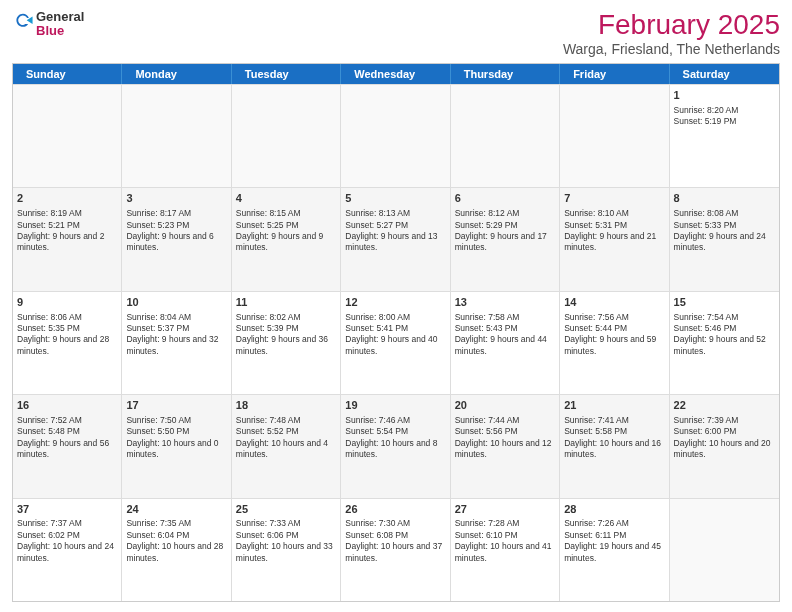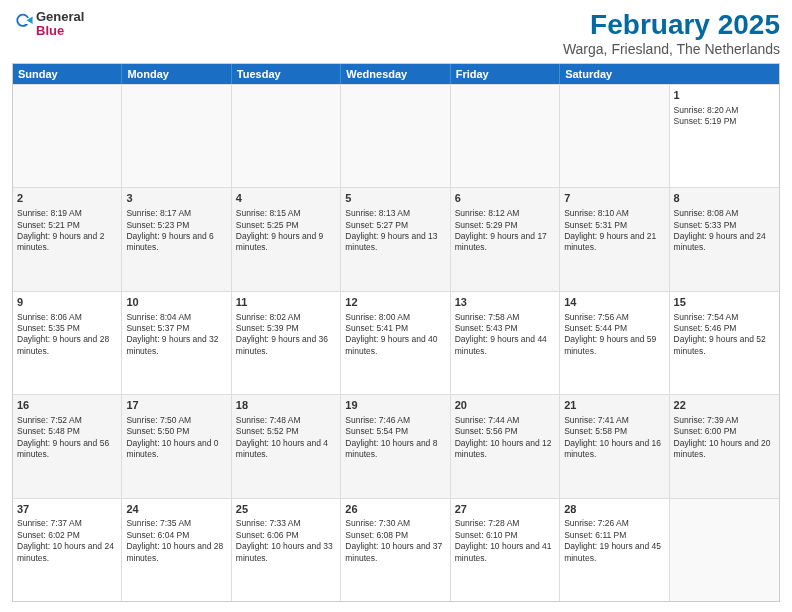--- a/index.html
+++ b/index.html
@@ -38,22 +38,22 @@
     .logo-blue { color: #be185d; }
     .logo-icon {
       width: 22px;
       height: 22px;
     }
     .title-section {
       text-align: right;
     }
     .title-section h1 {
       font-size: 28px;
-      font-weight: bold;
-      color: #0369a1;
+      font-weight: normal;
+      color: #be185d;
       line-height: 1.1;
     }
     .title-section h2 {
       font-size: 14px;
       font-weight: normal;
       color: #555;
     }
     .calendar {
       flex: 1;
       display: flex;
@@ -62,21 +62,21 @@
     }
     .cal-header {
       display: grid;
       grid-template-columns: repeat(7, 1fr);
       background: #1a6fc4;
     }
     .cal-header-cell {
       color: #fff;
       font-size: 11px;
       font-weight: bold;
-      padding: 4px 5px;
+      padding: 4px 13px;
       border-right: 1px solid #3a8fd4;
     }
     .cal-header-cell:last-child { border-right: none; }
     .cal-body {
       flex: 1;
       display: flex;
       flex-direction: column;
     }
     .cal-row {
       display: grid;
@@ -122,20 +122,21 @@
       <h2>Warga, Friesland, The Netherlands</h2>
     </div>
   </div>
 
   <div class="calendar">
     <div class="cal-header">
     <div class="cal-header-cell">Sunday</div>
         <div class="cal-header-cell">Monday</div>
         <div class="cal-header-cell">Tuesday</div>
         <div class="cal-header-cell">Wednesday</div>
+        <div class="cal-header-cell">Thursday</div>
         <div class="cal-header-cell">Friday</div>
         <div class="cal-header-cell">Saturday</div>
       </div>
     <div class="cal-body">
     <div class="cal-row">
           <div class="cal-cell empty"></div>
           <div class="cal-cell empty"></div>
           <div class="cal-cell empty"></div>
           <div class="cal-cell empty"></div>
           <div class="cal-cell empty"></div>

